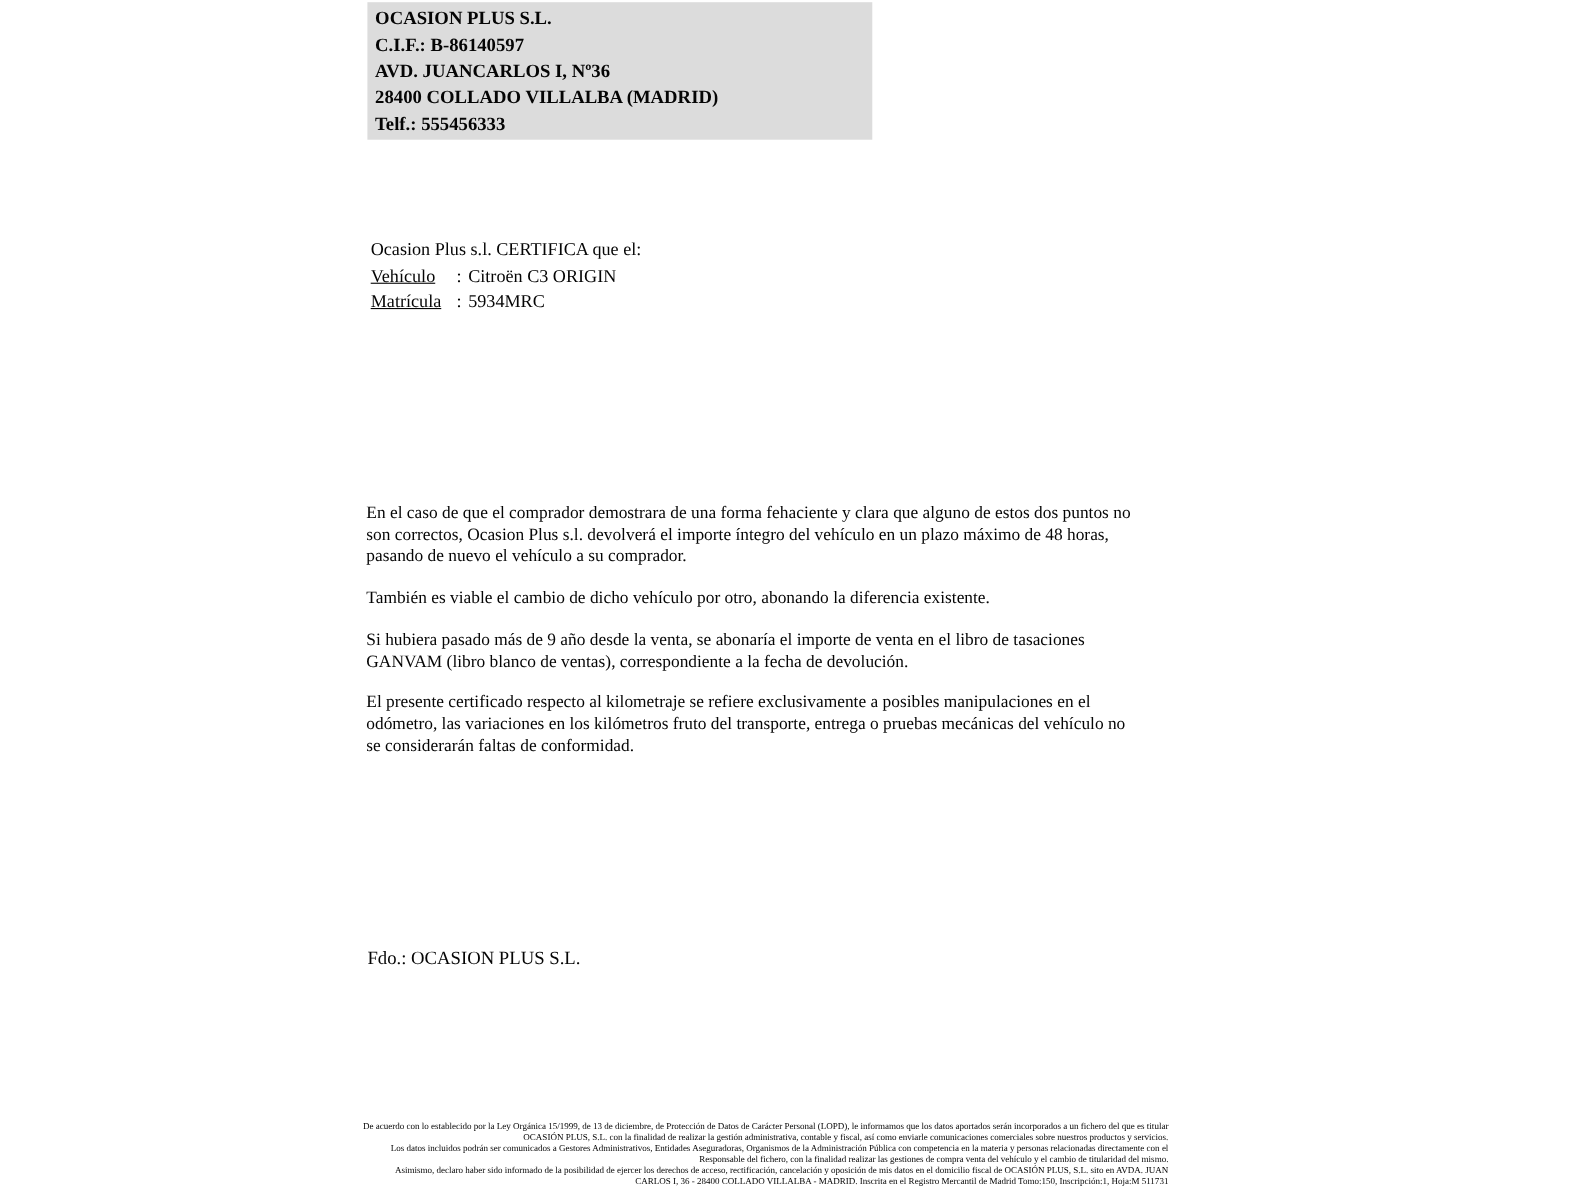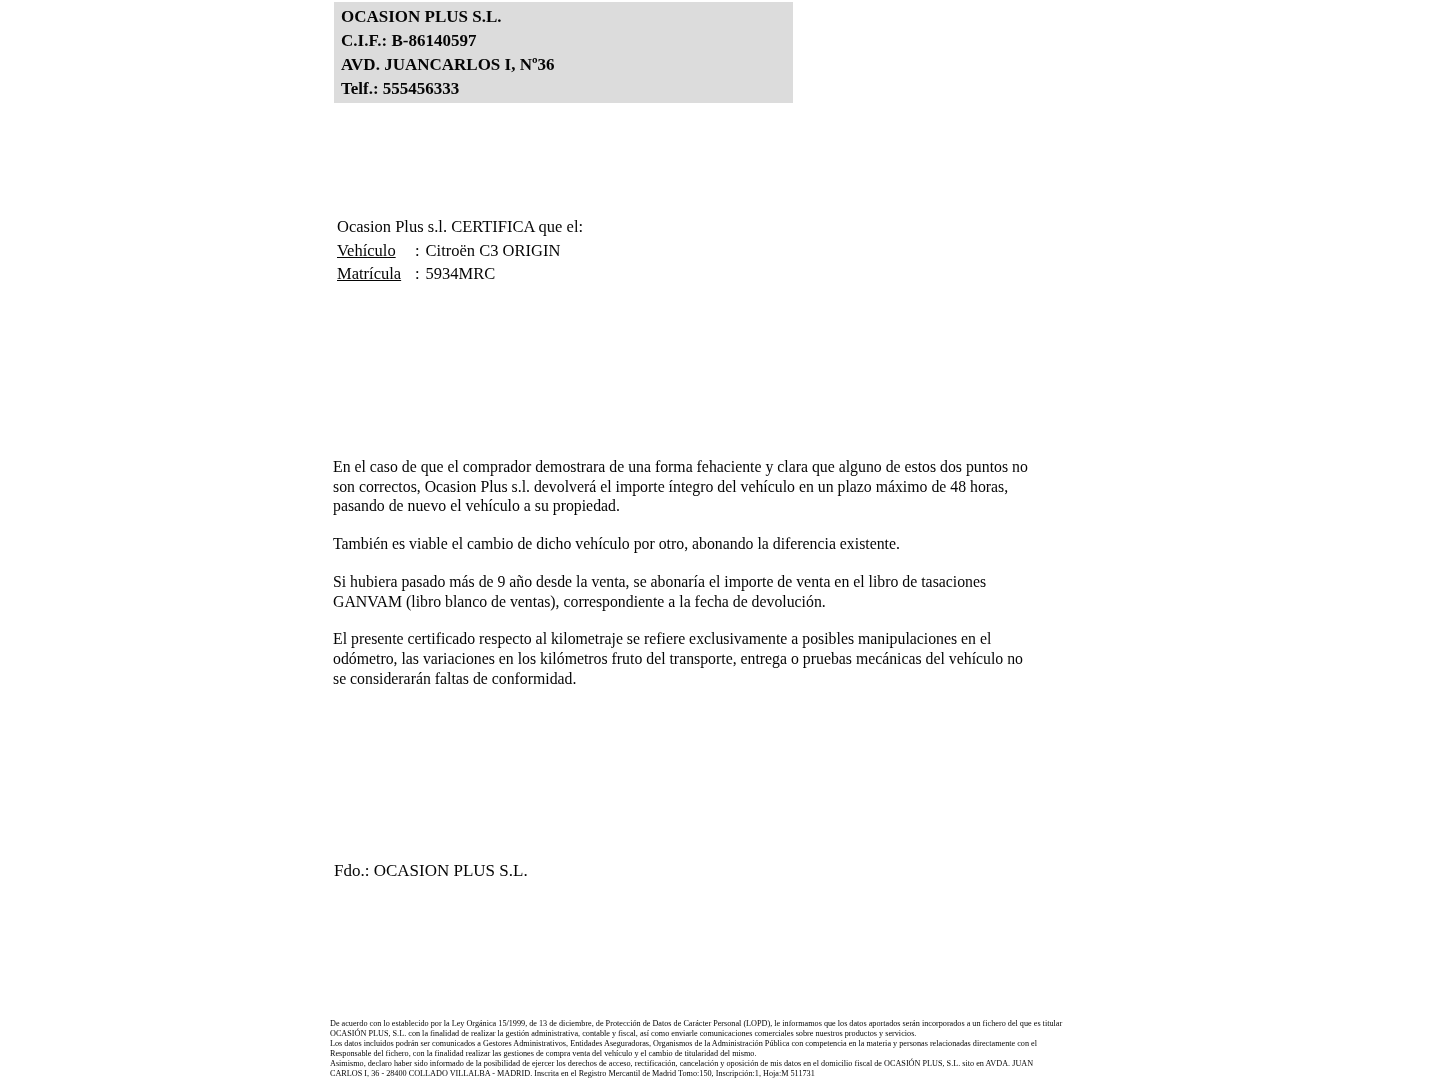--- a/index.html
+++ b/index.html
@@ -89,51 +89,53 @@
   }
   .legal-footer {
     position: absolute;
     left: 330px;
     top: 1019px;
     font-size: 8.2px;
     line-height: 10px;
   }
   .legal-footer .legal-line {
     white-space: nowrap;
+    text-align: right;
   }
 </style>
 </head>
 <body>
 
 <div class="doc">
 
   <div class="header-box" style="background-color: rgb(220, 220, 220);">
     <div>OCASION PLUS S.L.</div>
     <div>C.I.F.: B-86140597</div>
     <div>AVD. JUANCARLOS I, Nº36</div>
+    <div>28400 COLLADO VILLALBA (MADRID)</div>
     <div>Telf.: 555456333</div>
   </div>
 
 
   <div class="cert-block">
     <div>Ocasion Plus s.l. CERTIFICA que el:</div>
     <div class="cert-field">
       <span class="label-cell"><span>Vehículo</span></span><span class="colon">:</span><span>Citroën C3 ORIGIN</span>
     </div>
     <div class="cert-field">
       <span class="label-cell"><span>Matrícula</span></span><span class="colon">:</span><span>5934MRC</span>
     </div>
   </div>
 
 
   <div class="paragraphs-block">
     <div class="para">
       <div class="pline">En el caso de que el comprador demostrara de una forma fehaciente y clara que alguno de estos dos puntos no</div>
       <div class="pline">son correctos, Ocasion Plus s.l. devolverá el importe íntegro del vehículo en un plazo máximo de 48 horas,</div>
-      <div class="pline">pasando de nuevo el vehículo a su propiedad.</div>
+      <div class="pline">pasando de nuevo el vehículo a su comprador.</div>
     </div>
     <div class="para">
       <div class="pline">También es viable el cambio de dicho vehículo por otro, abonando la diferencia existente.</div>
     </div>
     <div class="para">
       <div class="pline">Si hubiera pasado más de 9 año desde la venta, se abonaría el importe de venta en el libro de tasaciones</div>
       <div class="pline">GANVAM (libro blanco de ventas), correspondiente a la fecha de devolución.</div>
     </div>
     <div class="para">
       <div class="pline">El presente certificado respecto al kilometraje se refiere exclusivamente a posibles manipulaciones en el</div>

